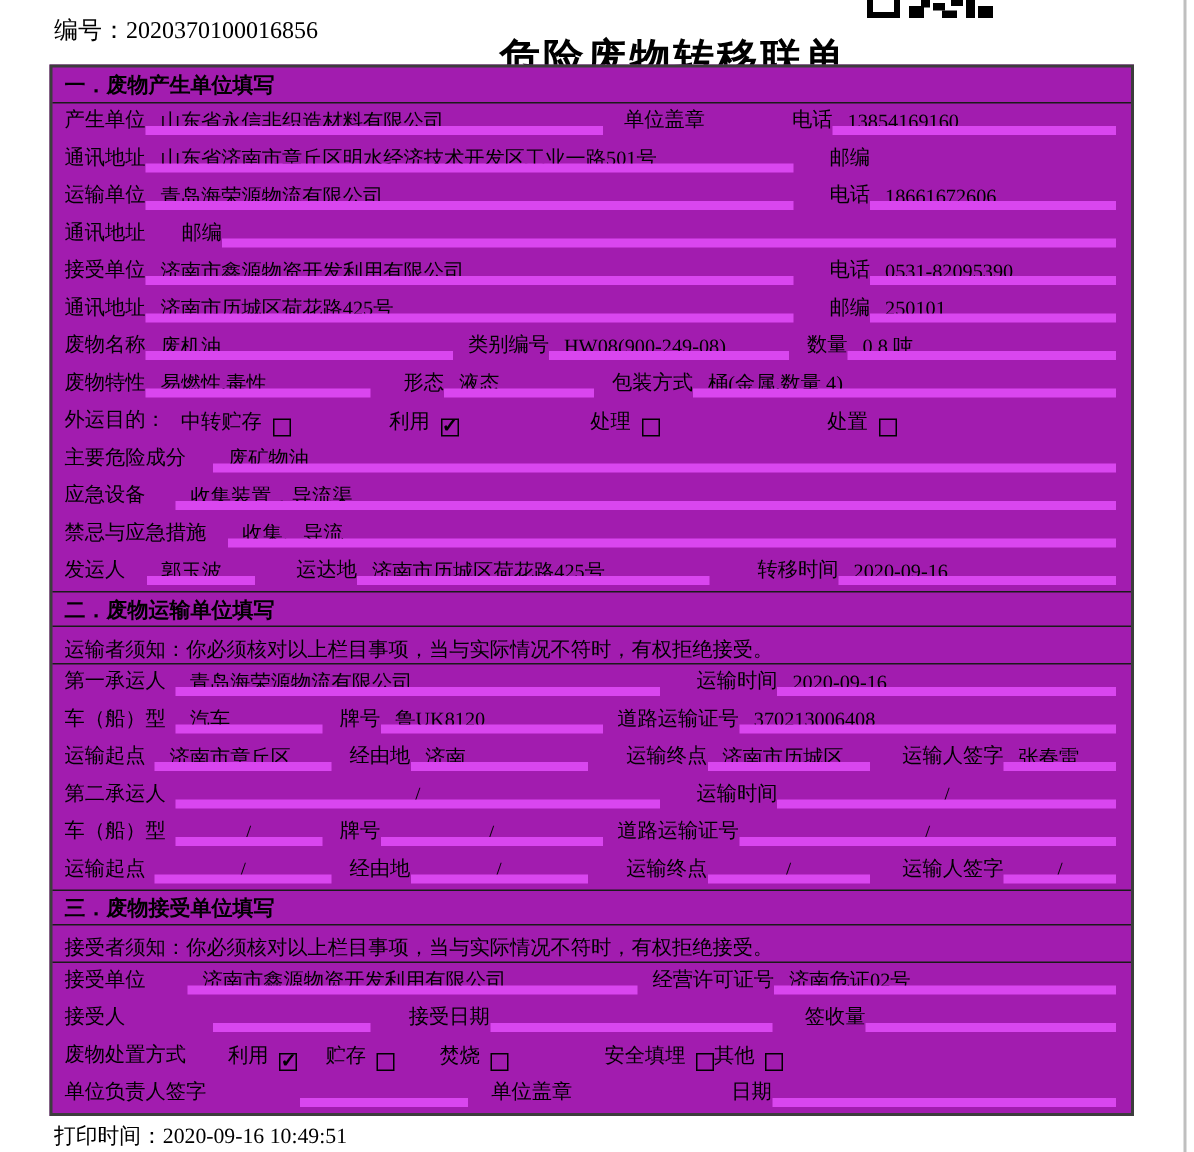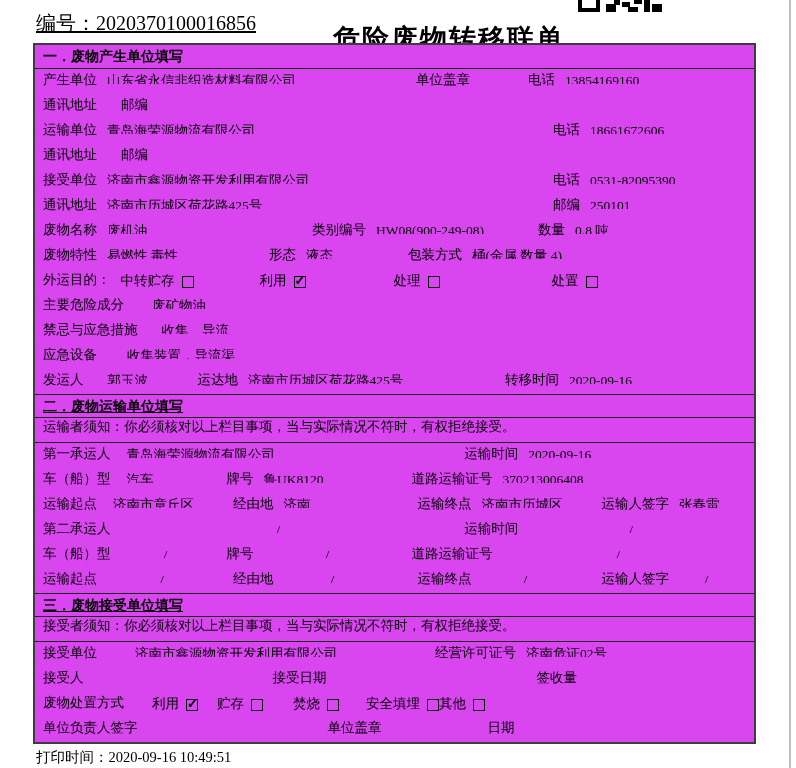--- a/index.html
+++ b/index.html
@@ -1,54 +1,54 @@
 <!DOCTYPE html>
 <html><head>
 <meta charset="utf-8">
 <style>
   * { box-sizing: border-box; margin: 0; padding: 0; }
   html,body { width:796px; height:768px; background:#fff; }
   body { font-family:"Liberation Serif","DejaVu Serif",serif; color:#000; position:relative; overflow:hidden; }
 
-  .doc-no { position:absolute; top:10px; left:36px; font-size:20px; white-space:nowrap;text-decoration:underline; }
+  .doc-no { position:absolute; top:10px; left:36px; font-size:16px; white-space:nowrap; }
   .doc-title { position:absolute; top:1px; left:333px; font-size:27px; font-weight:bold; letter-spacing:2px; white-space:nowrap; font-family:"Liberation Sans","DejaVu Sans",sans-serif;margin-top:20px; }
 
   .qr-frag { position:absolute; top:0; left:578px; width:84px; height:12px; overflow:hidden; }
   .qr-frag i { position:absolute; background:#000; }
 
   .scan-edge { position:absolute; top:0; left:789px; width:2px; height:768px; background:#bfbfbf; }
 
-  .form-table { position:absolute; top:43px; left:33px; width:723px; border:2px solid #3d3d3d; background:#d946ef; }
+  .form-table { position:absolute; top:43px; left:33px; width:723px; border:2px solid #3d3d3d; background:#a21caf; }
 
   .sec-h { height:24px; line-height:22px; padding-left:8px; font-weight:bold; font-size:14px;
            border-bottom:1px solid #1a1a1a; font-family:"Liberation Sans","DejaVu Sans",sans-serif; }
-  .sec-h.mid { border-top:1px solid #1a1a1a;text-decoration:underline; }
+  .sec-h.mid { border-top:1px solid #1a1a1a; }
 
   .row { display:flex; align-items:flex-end; height:25px; padding:0 10px 4px 8px; font-size:13.5px; white-space:nowrap; }
-  .row.note { align-items:flex-start; padding-bottom:0; border-bottom:1px solid #1a1a1a; }
+  .row.note { align-items:flex-end; padding-bottom:0; border-bottom:1px solid #1a1a1a; }
 
   .lbl { padding-bottom:1px; }
   .val { border-bottom:6px solid #d946ef; height:18px; line-height:18px; padding:0 4px 0 10px; overflow:hidden; }
   .val.grow { flex:1 1 auto; }
   .val.c { text-align:center; padding-left:4px; }
 
   .cb { display:inline-block; width:12px; height:12px; border:1.6px solid #000; margin-left:7px;
         position:relative; top:1px; flex:none; }
   .cb.checked::after { content:"✓"; position:absolute; top:-3px; left:0; font-size:13px; line-height:13px; font-weight:bold; }
-  .opt { display:flex; align-items:center; }
+  .opt { display:flex; align-items:flex-end; }
 
   .print-time { position:absolute; top:748px; left:36px; font-size:14.5px; white-space:nowrap; }
 
   
   .w72{width:72px}.w98{width:98px}.w100{width:100px}.w105{width:105px}.w108{width:108px}.w112{width:112px}
   .w118{width:118px}.w148{width:148px}.w150{width:150px}.w160{width:160px}.w188{width:188px}.w205{width:205px}
   .w230{width:230px}.w235{width:235px}.w300{width:300px}.w305{width:305px}.w330{width:330px}.w432{width:432px}
   .ml6{margin-left:6px}.ml10{margin-left:10px}.ml12{margin-left:12px}.ml14{margin-left:14px}.ml16{margin-left:16px}
   .ml18{margin-left:18px}.ml20{margin-left:20px}.ml22{margin-left:22px}.ml24{margin-left:24px}.ml26{margin-left:26px}
-  .ml28{margin-left:28px}.ml30{margin-left:30px}.ml32{margin-left:32px}.ml38{}.ml40{margin-left:27px}
+  .ml28{margin-left:28px}.ml30{margin-left:30px}.ml32{margin-left:32px}.ml38{}.ml40{margin-left:64px}
   .ml46{margin-left:19px}.ml58{margin-left:58px}.ml62{margin-left:62px}.ml66{margin-left:66px}.ml88{margin-left:88px}
   .ml106{margin-left:106px}.ml112{margin-left:112px}
 </style>
 </head>
 <body>
 
 <div class="doc-no">
   <span>编号：</span><span>2020370100016856</span>
 </div>
 
@@ -76,20 +76,21 @@
   <div class="row">
     <span class="lbl">产生单位</span>
     <span class="val w305">山东省永信非织造材料有限公司</span>
     <span class="lbl ml14">单位盖章</span>
     <span class="lbl ml58">电话</span>
     <span class="val grow">13854169160</span>
   </div>
 
   <div class="row">
     <span class="lbl">通讯地址</span>
+    <span class="val w432">山东省济南市章丘区明水经济技术开发区工业一路501号</span>
     <span class="lbl ml24">邮编</span>
   </div>
 
   <div class="row">
     <span class="lbl">运输单位</span>
     <span class="val w432">青岛海荣源物流有限公司</span>
     <span class="lbl ml24">电话</span>
     <span class="val grow">18661672606</span>
   </div>
 
@@ -150,27 +151,27 @@
       <span class="cb"></span>
     </span>
   </div>
 
   <div class="row">
     <span class="lbl">主要危险成分</span>
     <span class="val grow ml18">废矿物油</span>
   </div>
 
   <div class="row">
+    <span class="lbl">应急设备</span>
+    <span class="val grow ml20">收集装置，导流渠</span>
+  </div>
+
+  <div class="row">
     <span class="lbl">禁忌与应急措施</span>
     <span class="val grow ml14">收集、导流</span>
-  </div>
-
-  <div class="row">
-    <span class="lbl">应急设备</span>
-    <span class="val grow ml20">收集装置，导流渠</span>
   </div>
 
   <div class="row">
     <span class="lbl">发运人</span>
     <span class="val w72 ml14">郭玉波</span>
     <span class="lbl ml28">运达地</span>
     <span class="val w235">济南市历城区荷花路425号</span>
     <span class="lbl ml32">转移时间</span>
     <span class="val grow">2020-09-16</span>
   </div>

